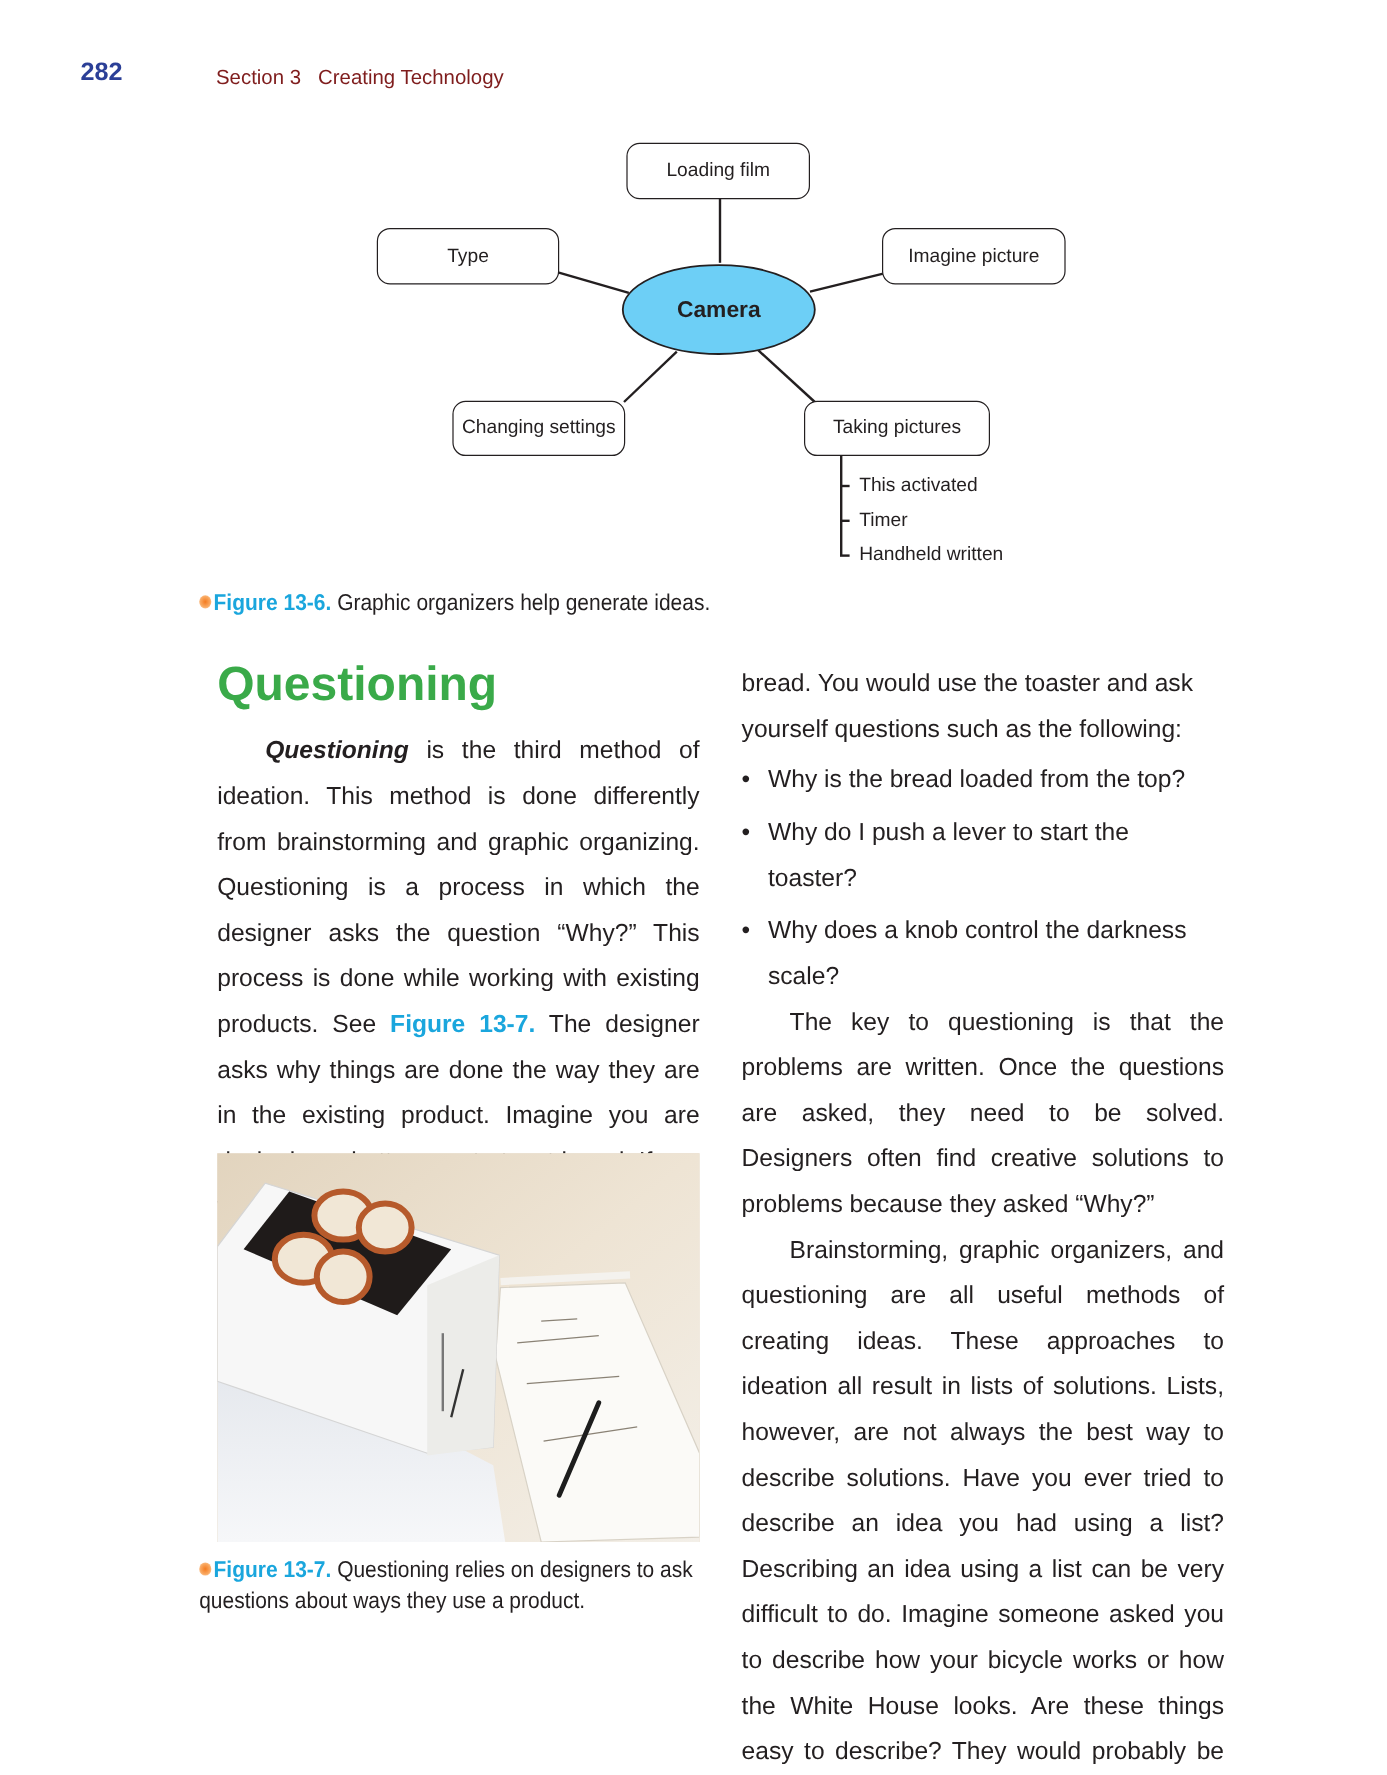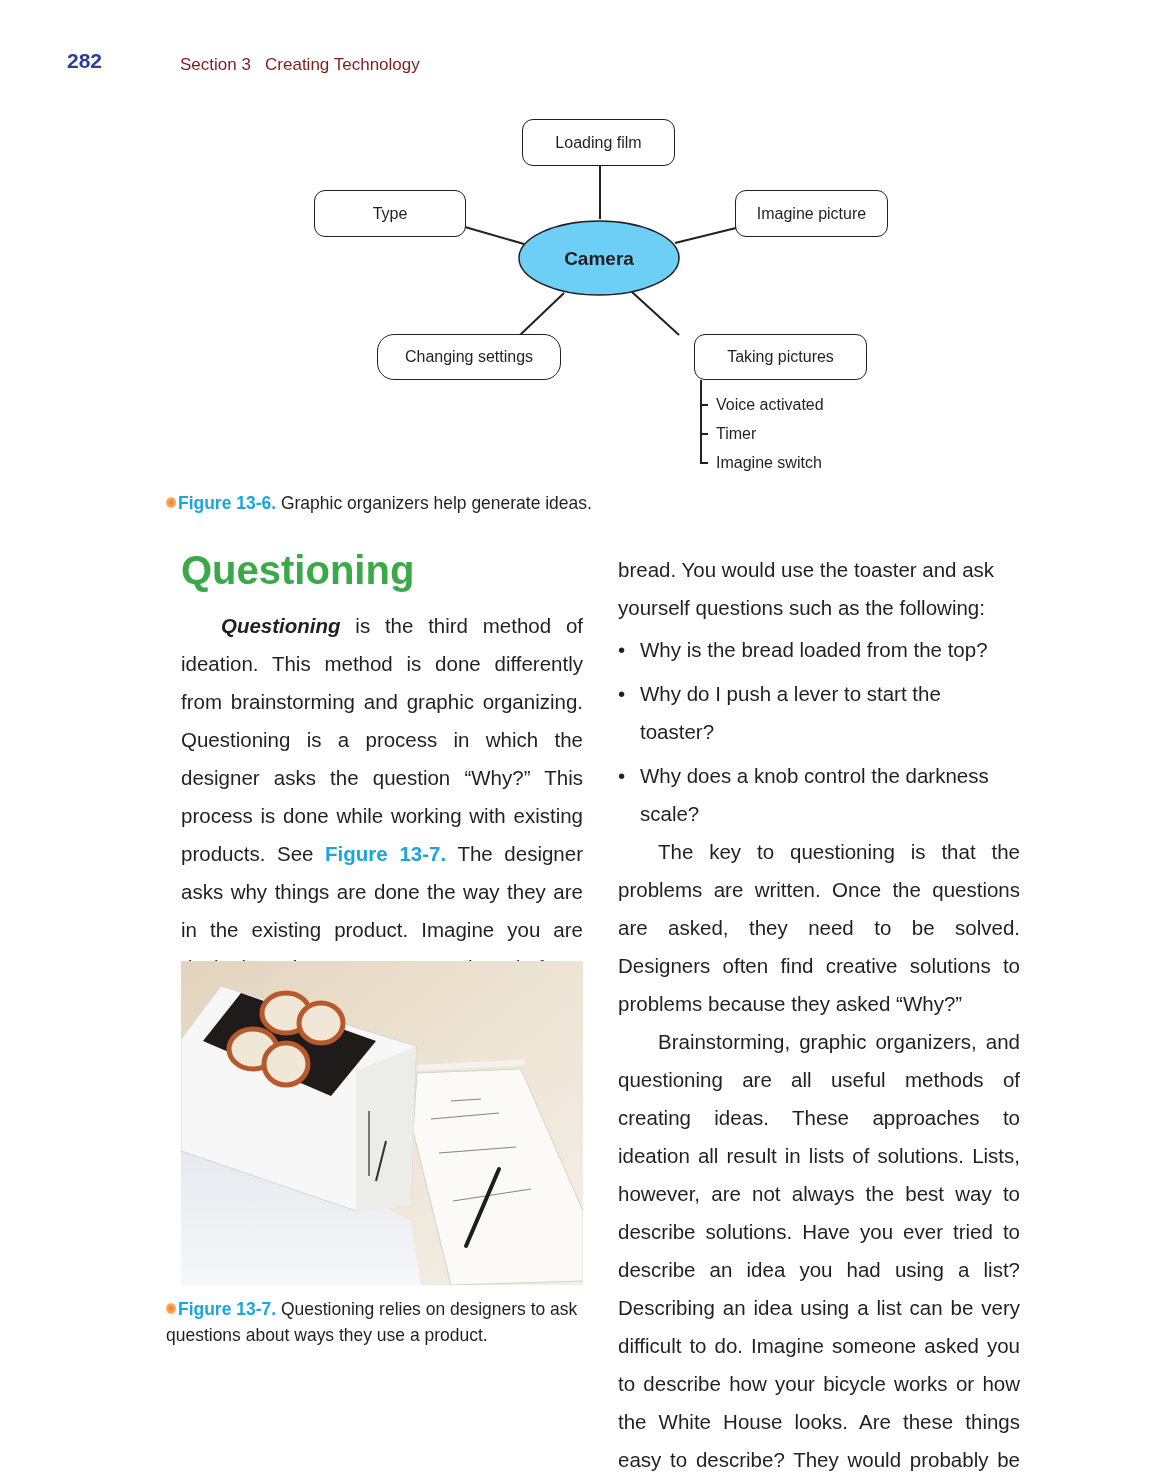--- a/index.html
+++ b/index.html
@@ -59,26 +59,26 @@
       <line x1="701" y1="434" x2="708" y2="434"></line>
       <line x1="700" y1="463" x2="708" y2="463"></line>
     </g>
     <ellipse cx="599" cy="258" rx="80" ry="37" fill="#6dcff6" stroke="#231f20" stroke-width="1.5"></ellipse>
   </svg>
   <div class="center-label">Camera</div>
 
   <div class="node" style="left:314px;top:190px;width:152px;height:47px;">Type</div>
   <div class="node" style="left:522px;top:119px;width:153px;height:47px;">Loading film</div>
   <div class="node" style="left:735px;top:190px;width:153px;height:47px;">Imagine picture</div>
-  <div class="node" style="left:377px;top:334px;width:184px;height:46px;border-radius:17px;">Changing settings</div>
-  <div class="node" style="left:670px;top:334px;width:173px;height:46px;margin-left:24px;">Taking pictures</div>
+  <div class="node" style="left:377px;top:334px;width:144px;height:46px;">Changing settings</div>
+  <div class="node" style="left:670px;top:334px;width:155px;height:46px;">Taking pictures</div>
 
-  <div class="sub-item" style="left:716px;top:396px;">Voice activated</div>
+  <div class="sub-item" style="left:716px;top:396px;">This activated</div>
   <div class="sub-item" style="left:716px;top:425px;">Timer</div>
-  <div class="sub-item" style="left:716px;top:454px;">Imagine switch</div>
+  <div class="sub-item" style="left:716px;top:454px;">Handheld written</div>
 </div>
 
 <div class="abs caption" style="left:166px;top:490px;width:520px;">
   <span class="bullet-dot"></span><span class="fig-label">Figure 13-6.</span><span> Graphic organizers help generate ideas.</span>
 </div>
 
 <div class="abs heading">Questioning</div>
 
 <div class="abs col col-left">
   <p class="indent"><span class="term">Questioning</span><span> is the third method of ideation. This method is done differently from brainstorming and graphic organizing. Questioning is a process in which the designer asks the question “Why?” This process is done while working with existing products. See </span><span class="xref">Figure 13-7.</span><span> The designer asks why things are done the way they are in the existing product. Imagine you are designing a better way to toast bread. If you were using the questioning method, you would locate a toaster and a loaf of</span></p>

